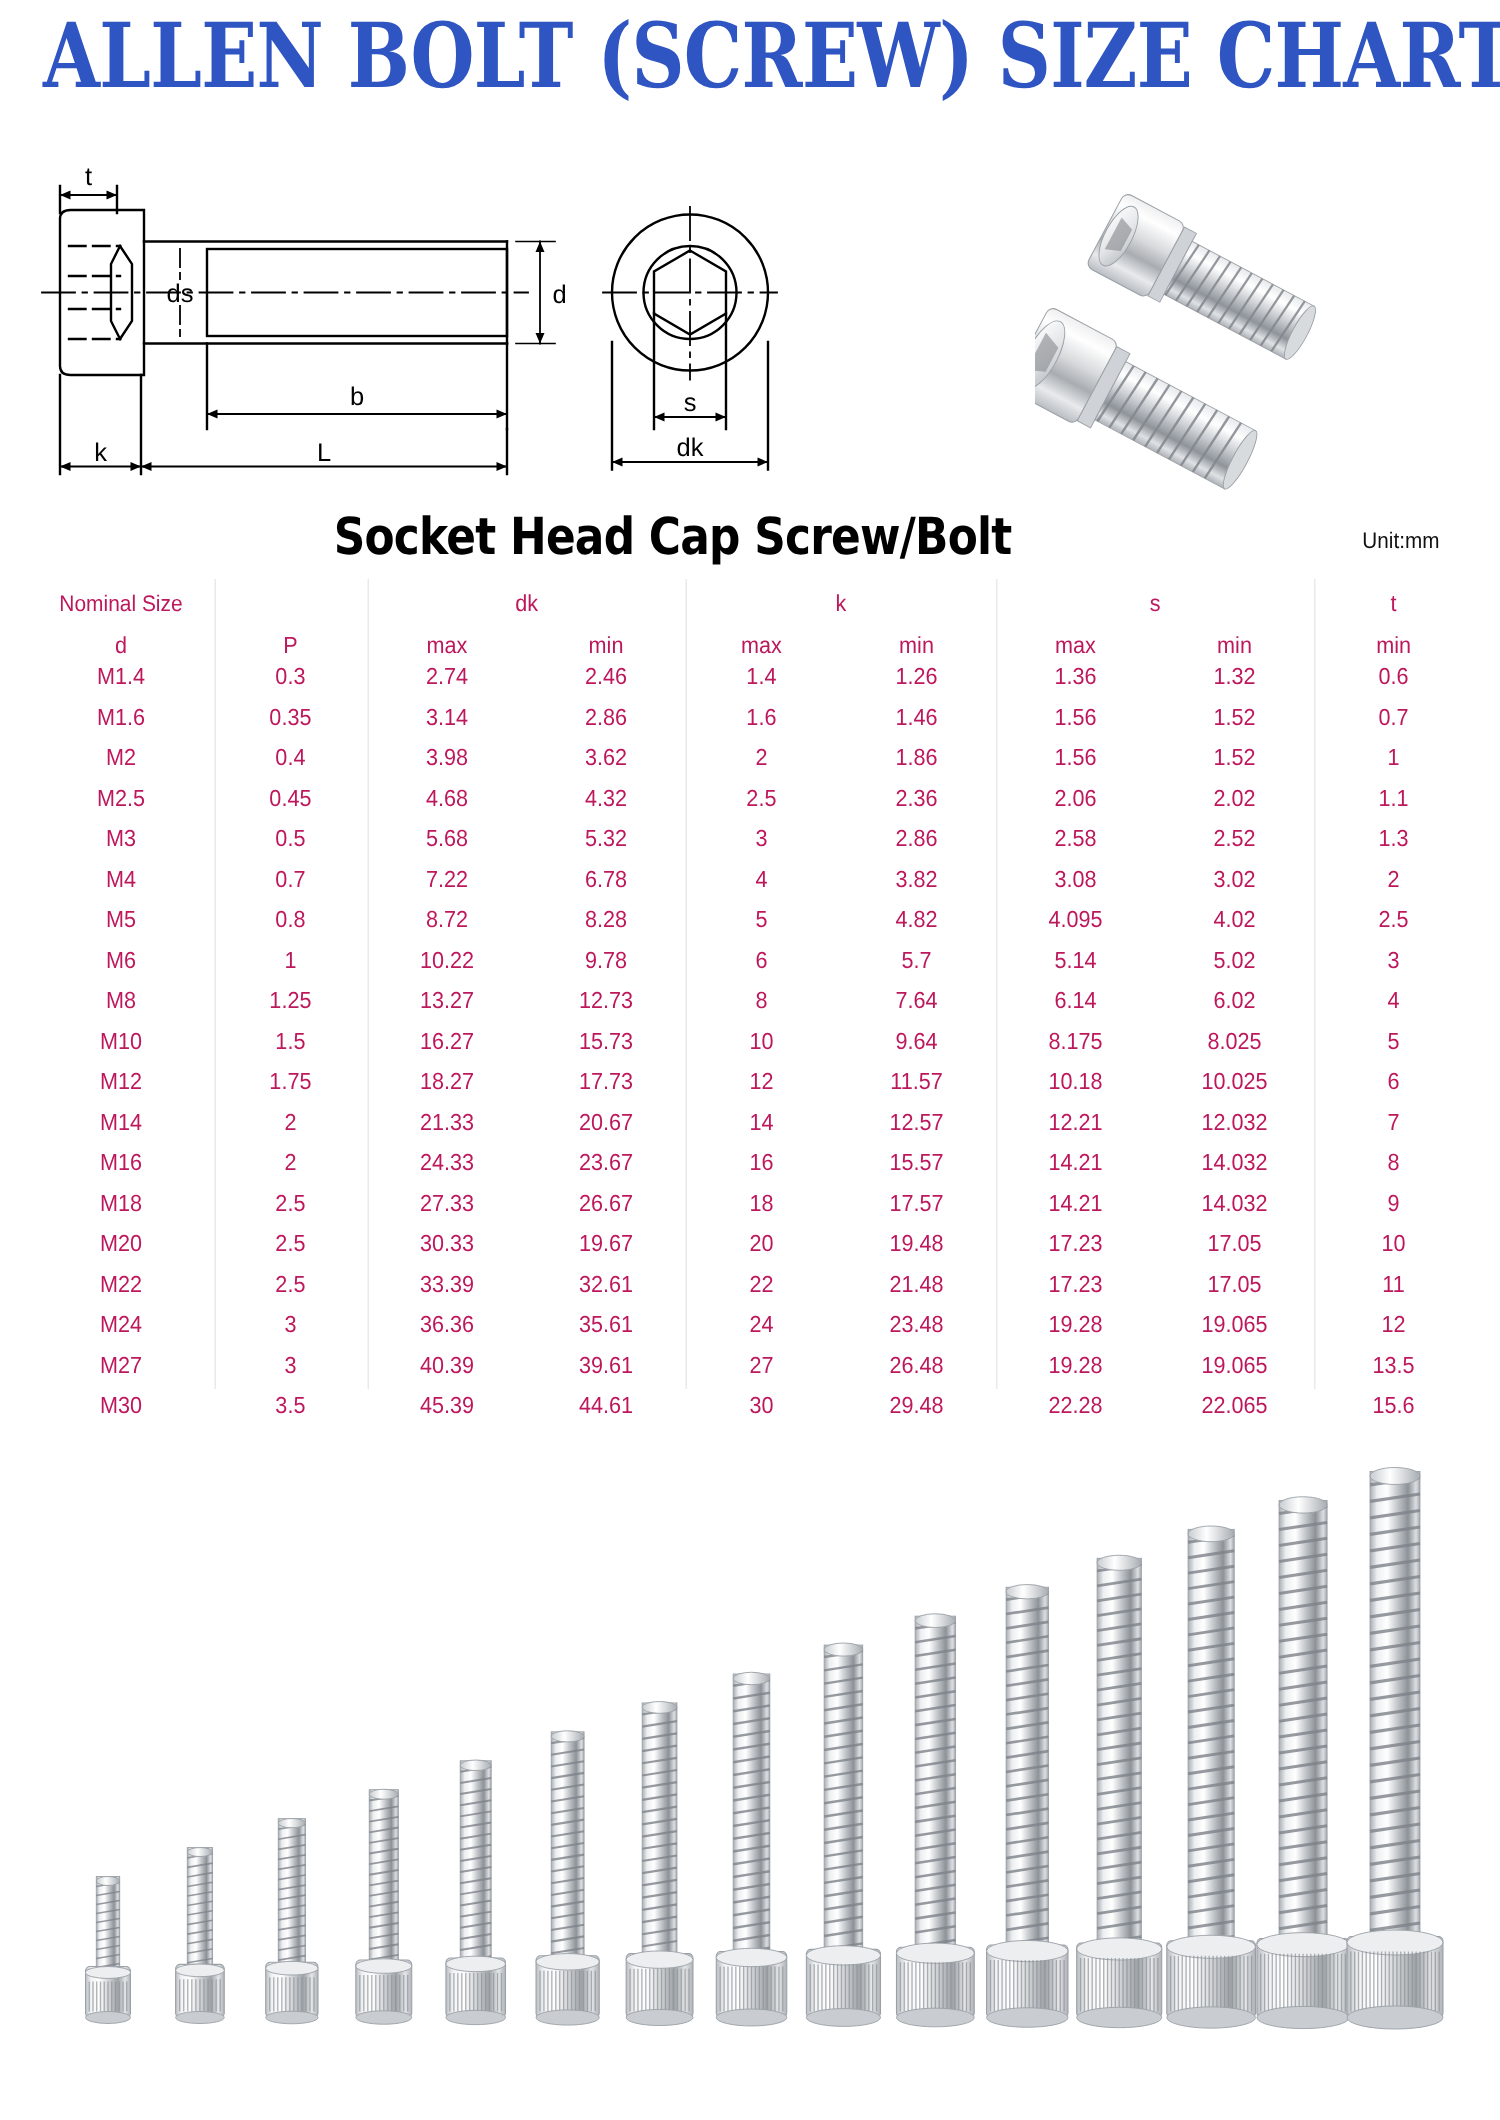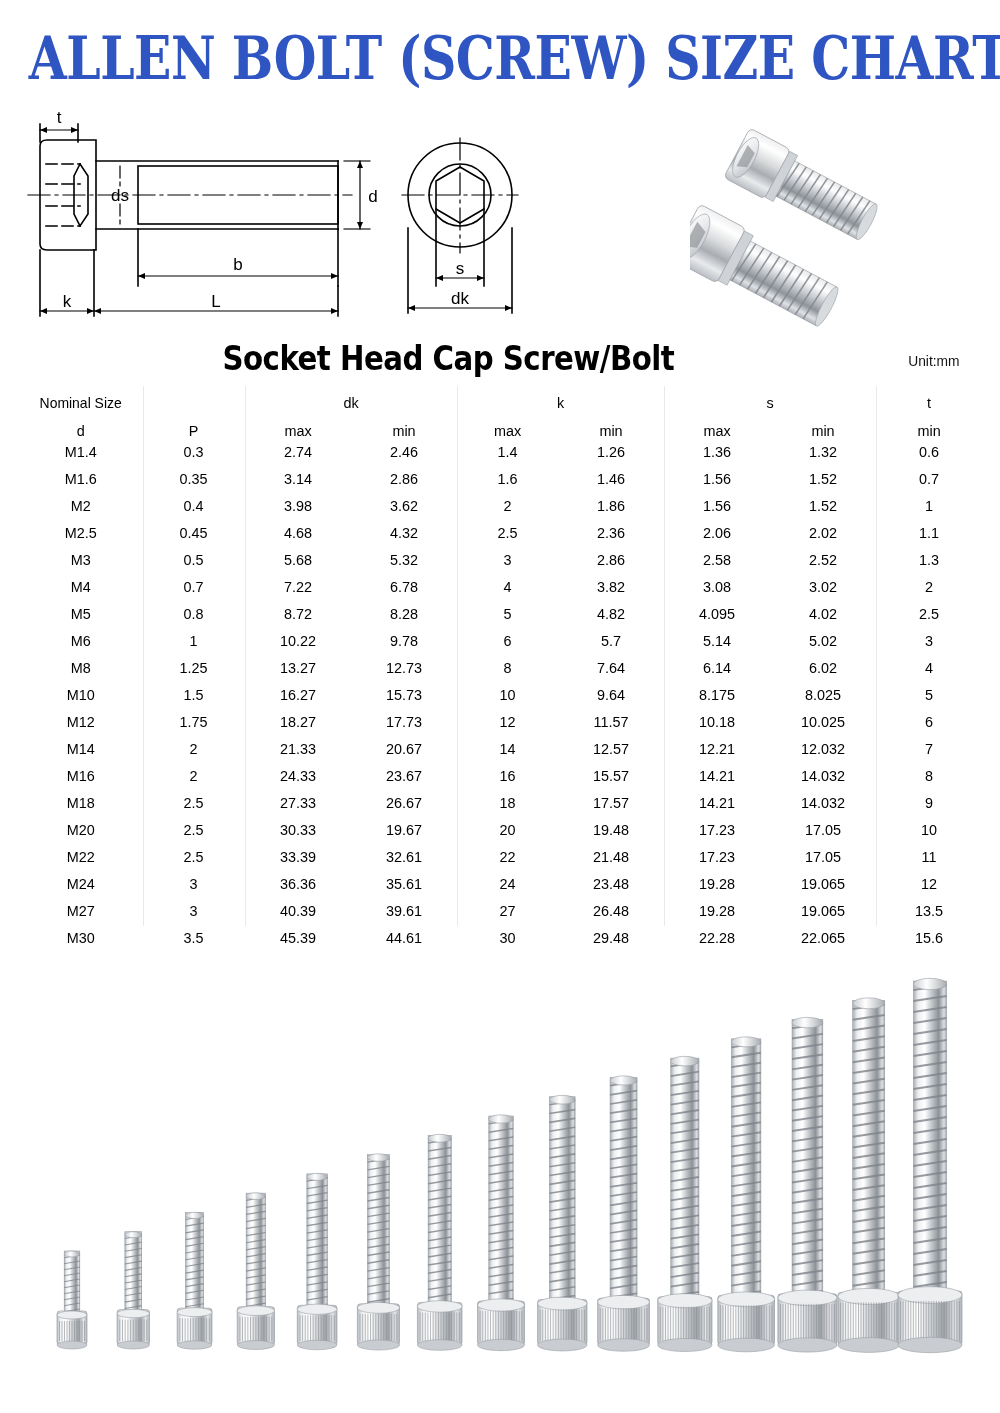--- a/index.html
+++ b/index.html
@@ -11,21 +11,21 @@
     font-family: "Liberation Sans", sans-serif;
     color: #1a1a1a;
     overflow: hidden;
     position: relative;
   }
 
   
   .title-bar {
     height: 108px;
     display: flex;
-    align-items: center;
+    align-items: flex-start;
     justify-content: center;
     padding-top: 8px;
     margin-left: 37px;
   }
   .main-title {
     font-family: "DejaVu Serif", serif;
     font-weight: bold;
     font-size: 49px;
     letter-spacing: -0.5px;
     color: #2f55c3;
@@ -80,21 +80,21 @@
   
   .table-wrap {
     position: relative;
     margin: 0 18px 0 18px;
     height: 545px;
   }
   table.spec {
     width: 100%;
     border-collapse: collapse;
     font-size: 15.5px;
-    color: #000000;
+    color: #be185d;
   }
   table.spec th, table.spec td {
     text-align: center;
     font-weight: normal;
     padding: 0;
     line-height: 1;
     transform: scaleX(0.93);
   }
   .hdr-top td, .hdr-top th { height: 26px; vertical-align: bottom; padding-bottom: 2px; }
   .hdr-sub td, .hdr-sub th { height: 28px; vertical-align: bottom; padding-bottom: 3px; }

